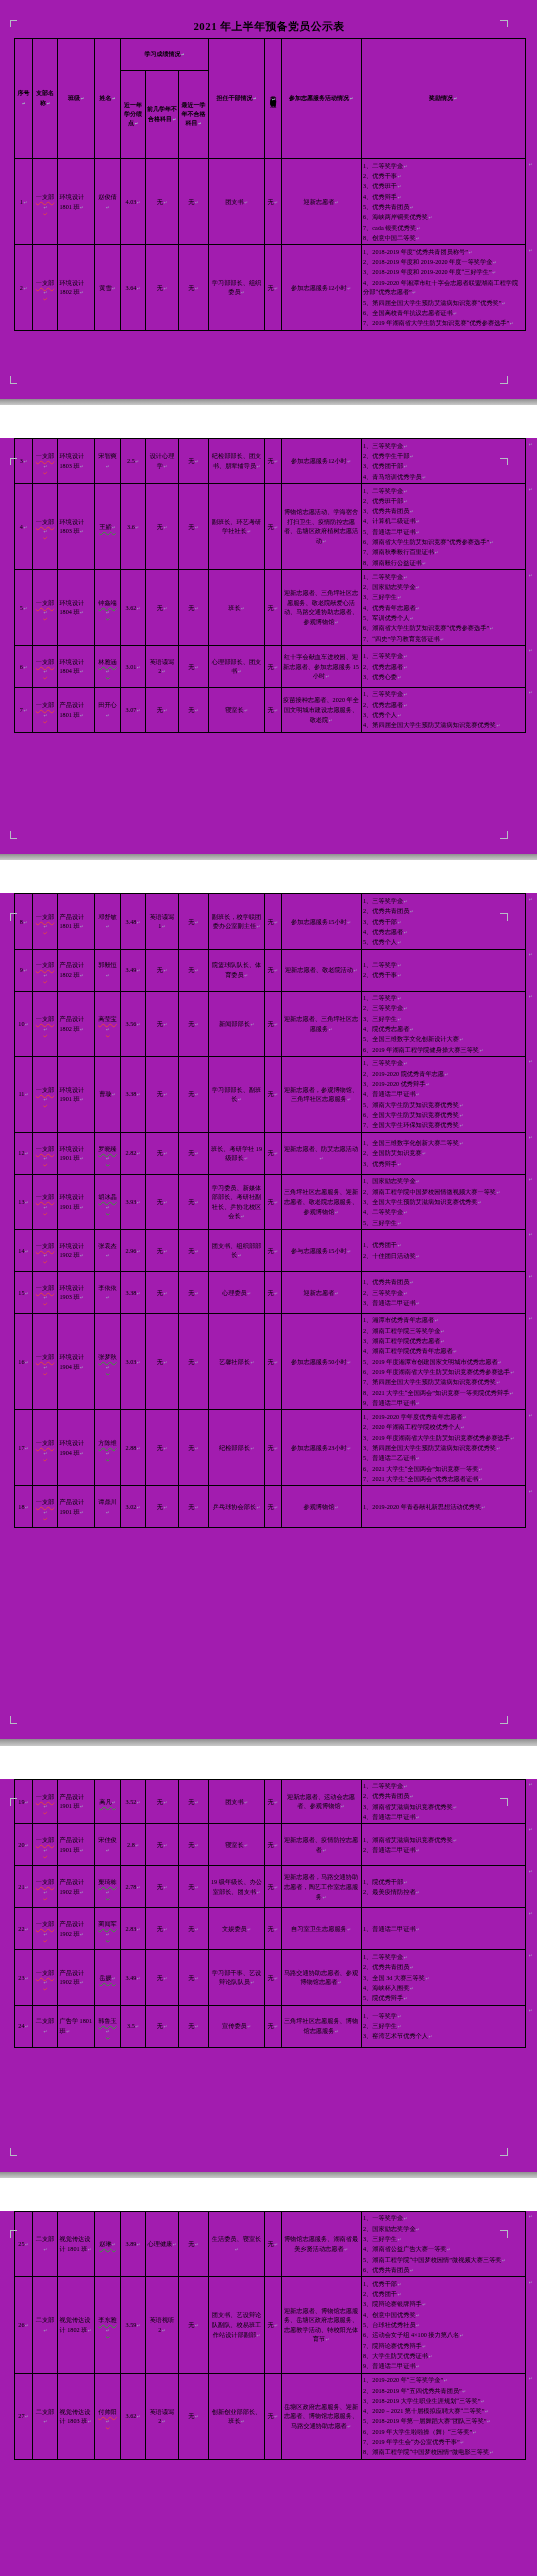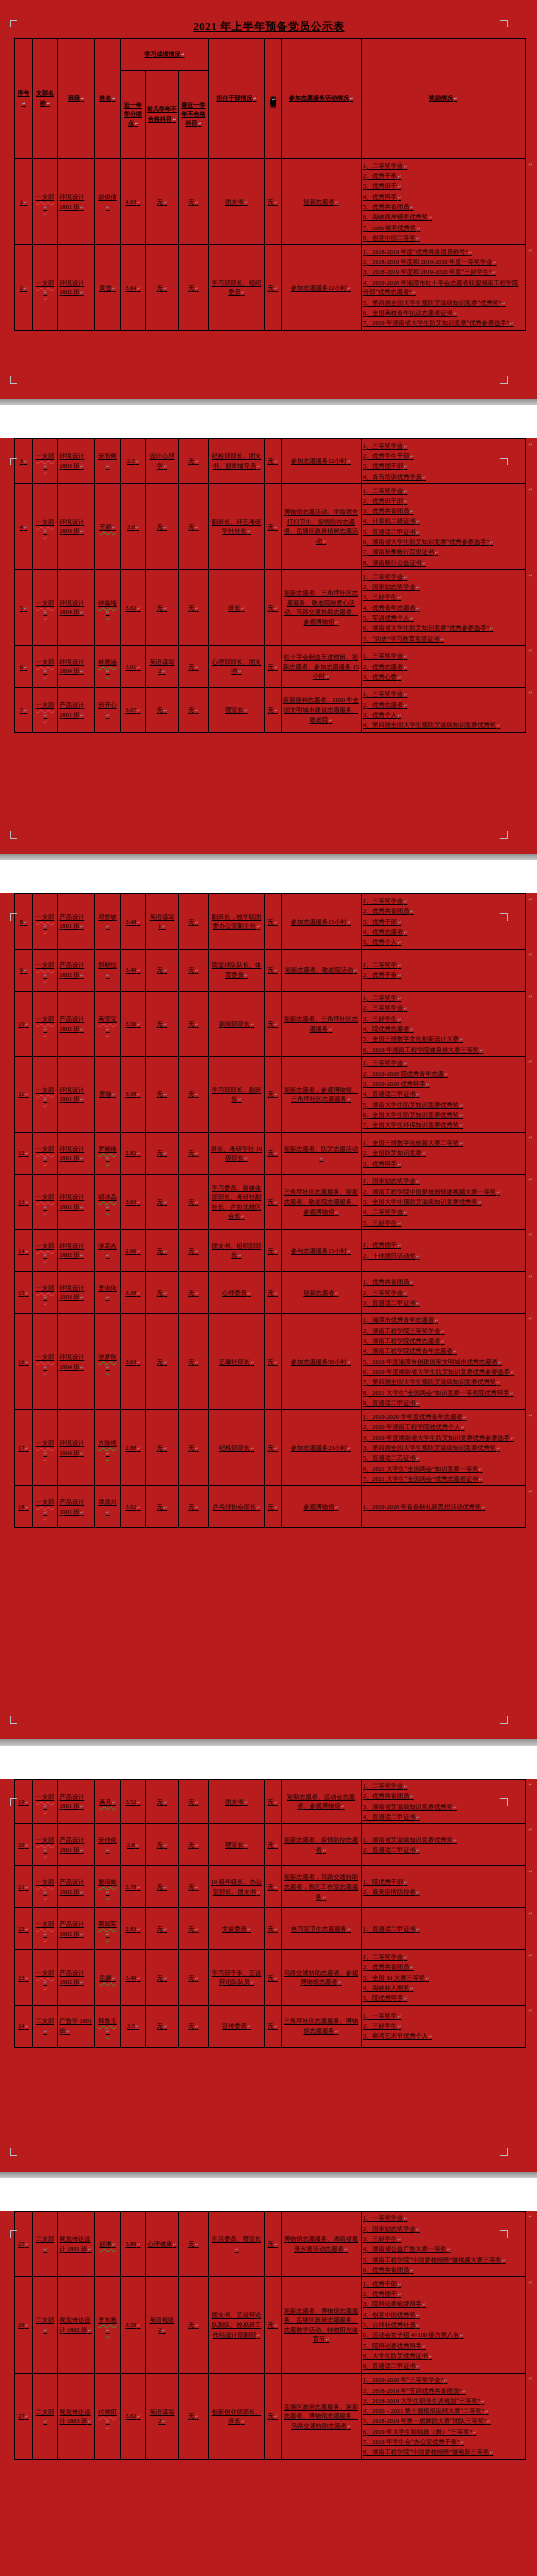--- a/index.html
+++ b/index.html
@@ -1,17 +1,17 @@
 <!DOCTYPE html>
 <html style="font-size:8.2px"><head>
 <meta charset="utf-8">
 <style>
   html,body{margin:0;padding:0;background:#ffffff;}
   body{width:538px;font-family:"Liberation Serif",serif;color:#000;}
-  .page{position:relative;background:#b91c1c;text-decoration:underline;}
+  .page{position:relative;background:#a21caf;}
   .page-sep{height:6.2px;background:linear-gradient(180deg,#8e8e8e 0%,#ababab 45%,#c9c9c9 100%);}
   .cm{position:absolute;width:6.7px;height:6.7px;border:0 solid #b7bdc6;}
   .cm.tl{left:9.8px;top:19.6px;border-left-width:1px;border-top-width:1px;}
   .cm.tr{right:30px;top:19.6px;border-right-width:1px;border-top-width:1px;}
   .cm.bl{left:9.8px;bottom:15.5px;border-left-width:1px;border-bottom-width:1px;}
   .cm.br{right:30px;bottom:15.5px;border-right-width:1px;border-bottom-width:1px;}
   .title{margin:0 0 4.6px 0;padding-top:19.6px;text-align:center;font-size:10.8px;font-weight:bold;letter-spacing:0.5px;}
   table.sheet{border-collapse:collapse;table-layout:fixed;width:510px;margin-left:14px;}
   table.sheet.cont{margin-top:33px;}
   th,td{border:0.5px solid #000;padding:1px 1.5px;font-size:6.2px;line-height:1.55;vertical-align:middle;word-break:break-word;}

